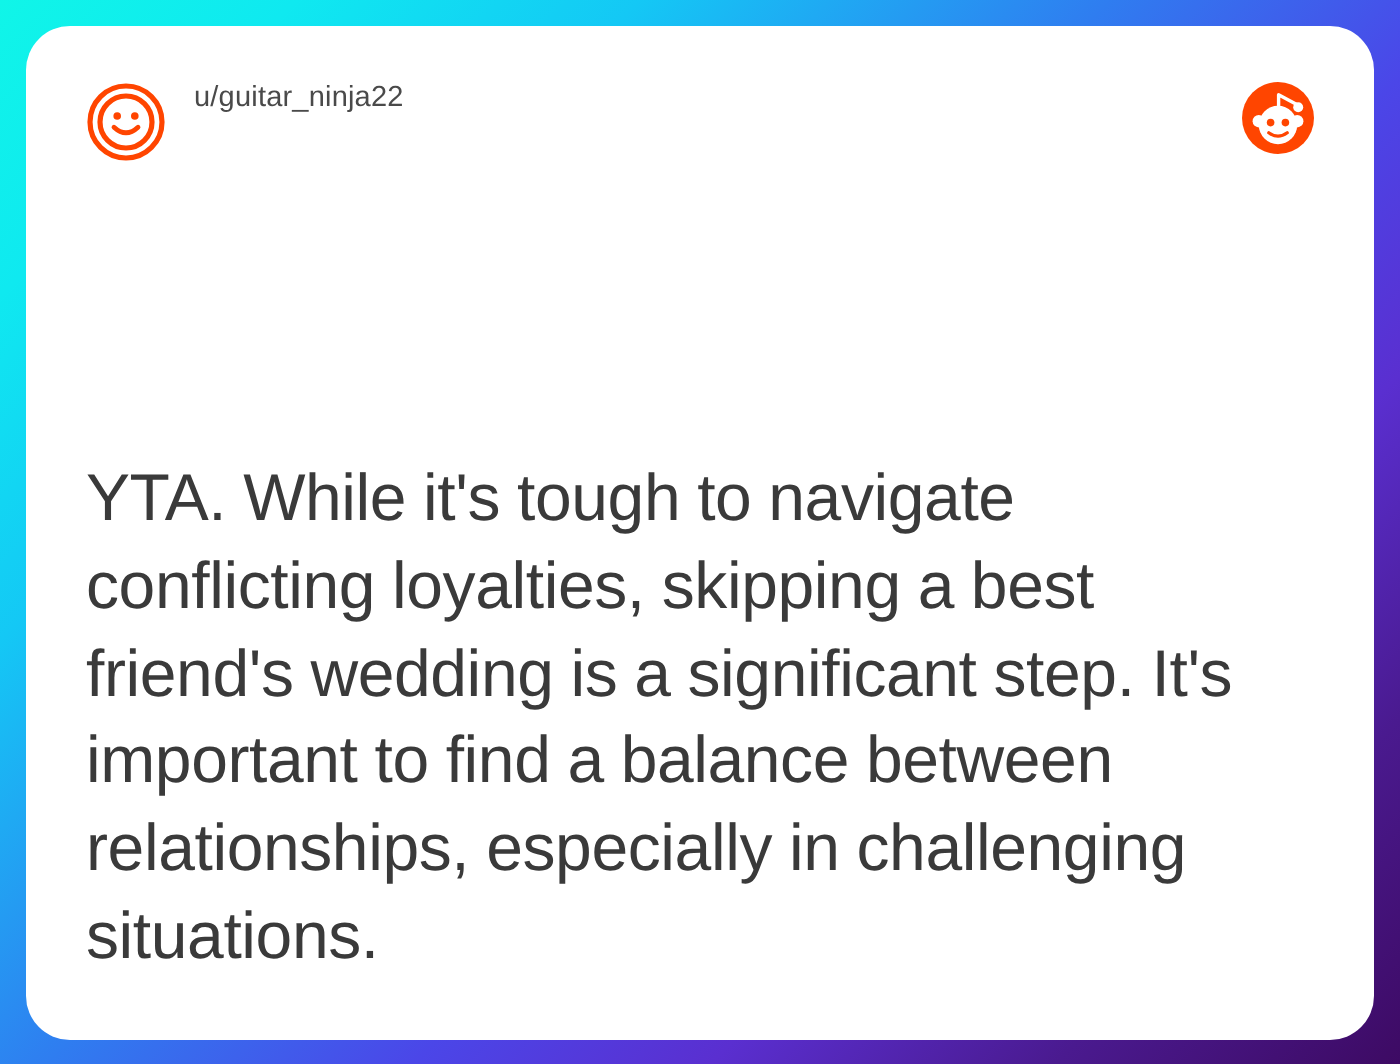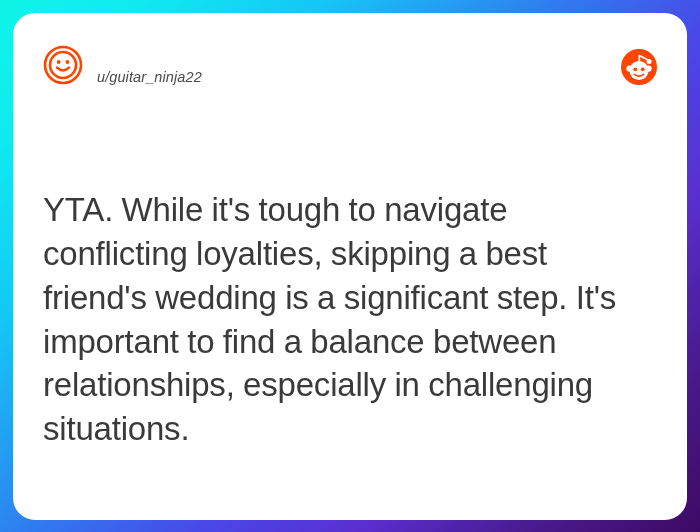--- a/index.html
+++ b/index.html
@@ -32,24 +32,23 @@
     height:507px;
     background:#ffffff;
     border-radius:22px;
     padding:28px 30px 30px 30px;
     display:flex;
     flex-direction:column;
   }
 
   #header {
     display:flex;
-    align-items:flex-end;
+    align-items:flex-start;
     height:44px;
     flex:0 0 auto;
-    font-style:italic;
   }
 
   #avatar {
     width:40px;
     height:40px;
     flex:0 0 auto;
     display:block;
   }
 
   #username {
@@ -65,21 +64,21 @@
   #reddit-logo {
     width:36px;
     height:36px;
     flex:0 0 auto;
     display:block;
   }
 
   #body-wrap {
     flex:1 1 auto;
     display:flex;
-    align-items:center;
+    align-items:flex-end;
     padding-top:64px;
   }
 
   #comment-text {
     font-size:33px;
     line-height:1.33;
     color:#3a3a3a;
     font-weight:400;
     letter-spacing:-0.2px;
     max-width:600px;

